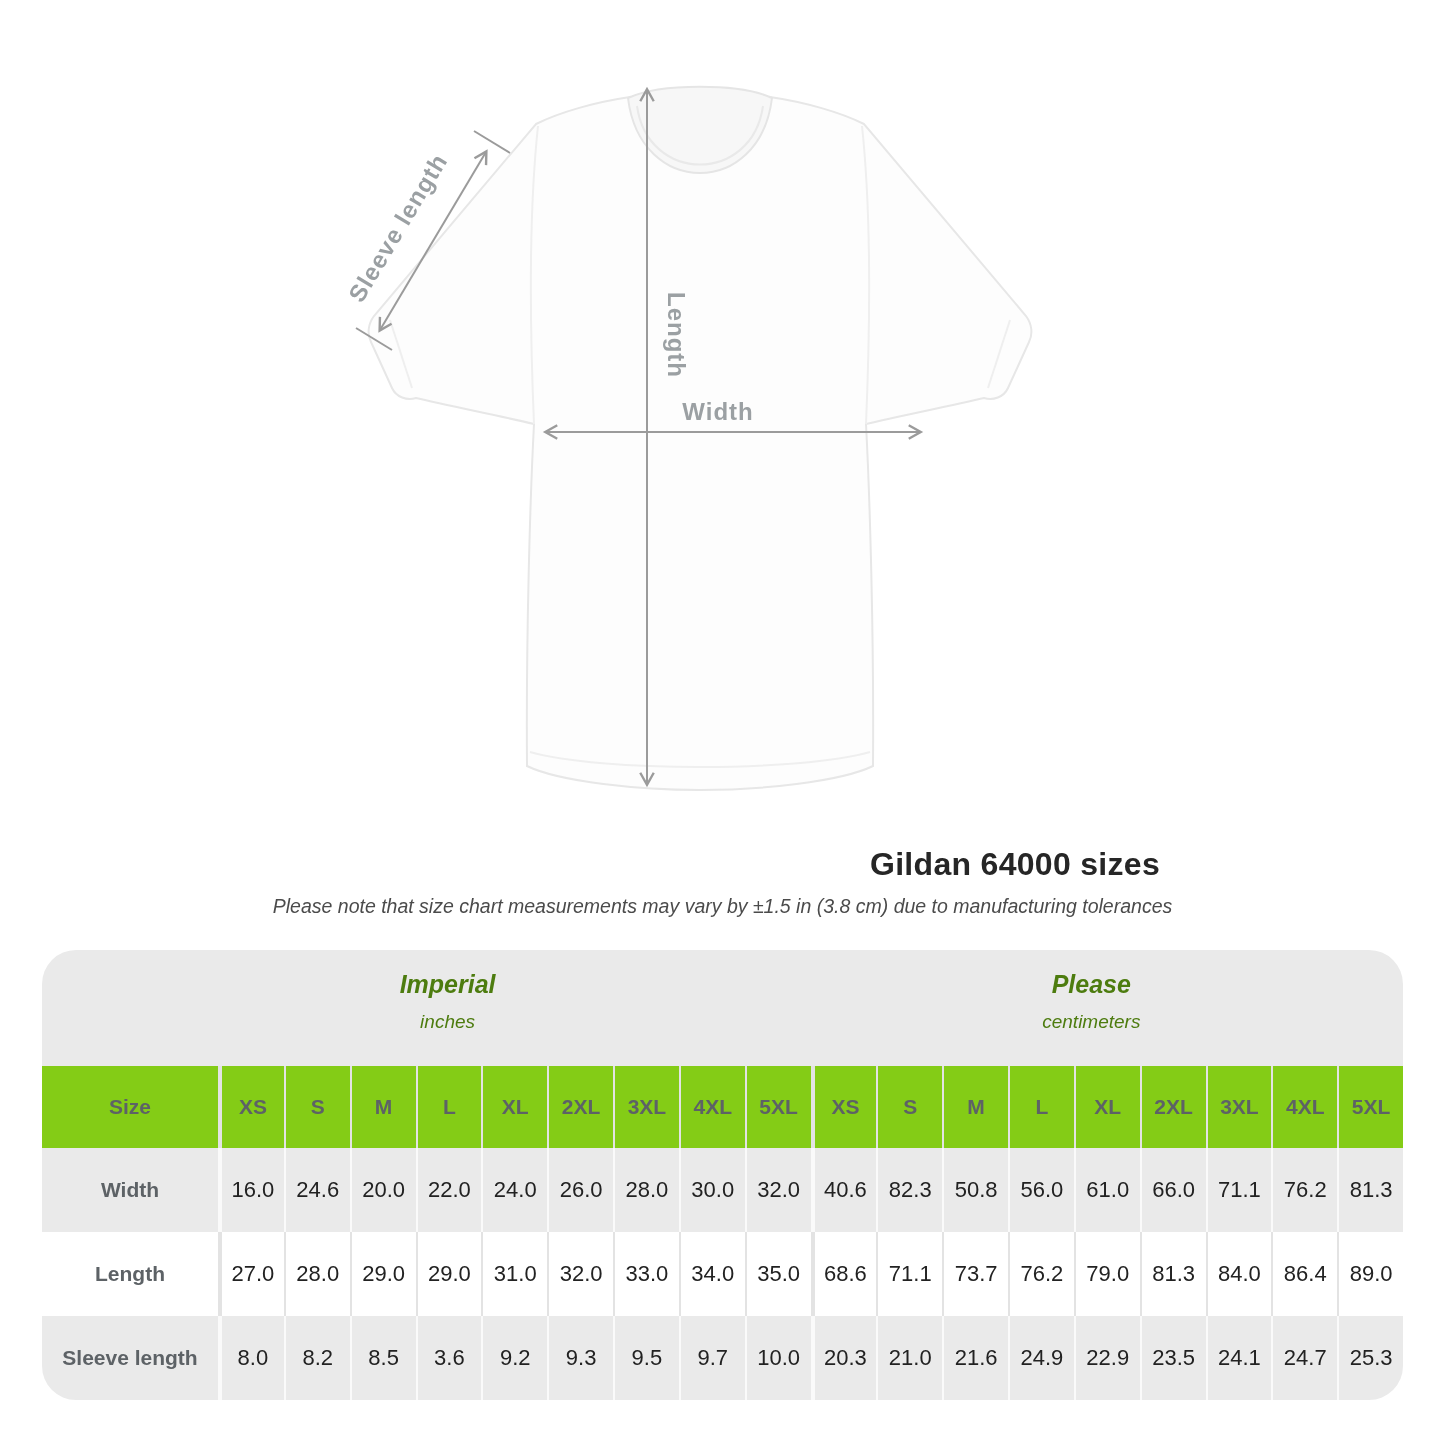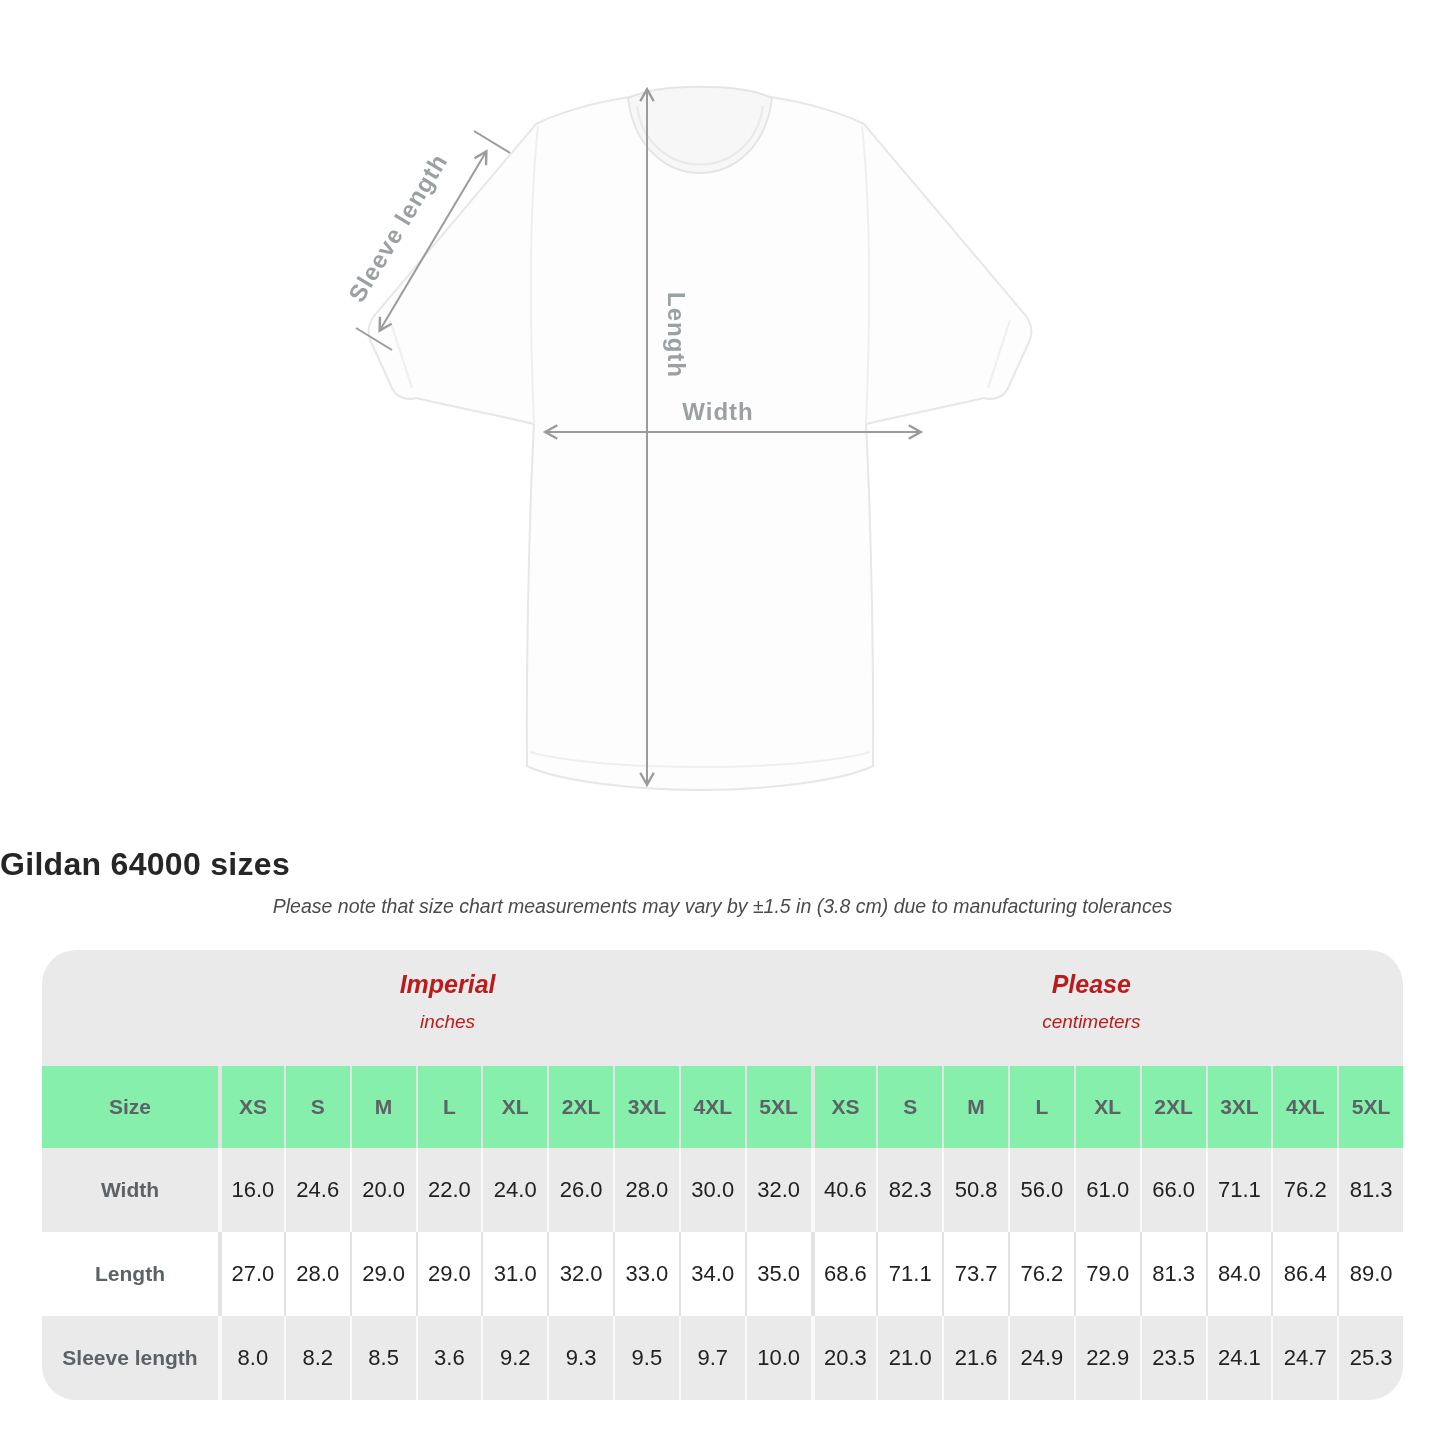--- a/index.html
+++ b/index.html
@@ -3,39 +3,39 @@
 <meta charset="utf-8">
 <style>
   html,body{margin:0;padding:0;background:#ffffff;}
   body{font-family:"Liberation Sans", sans-serif;}
   .page{position:relative;width:1445px;height:1445px;background:#ffffff;overflow:hidden;}
 
   
   .diagram{position:absolute;left:0;top:0;width:1445px;height:835px;}
 
   
-  .title{position:absolute;left:0;top:846px;width:1160px;text-align:left;
+  .title{position:absolute;left:0;top:846px;width:1160px;text-align:right;
          font-size:32px;font-weight:bold;color:#262626;letter-spacing:.3px;}
   .subtitle{position:absolute;left:0;top:895px;width:1445px;text-align:center;
          font-size:19.5px;font-style:italic;color:#4b4b4b;}
 
   
   .size-table{position:absolute;left:42px;top:950px;width:1361px;height:450px;
          border-radius:34px;overflow:hidden;background:#ffffff;}
   .band{position:relative;height:116px;background:#eaeaea;}
-  .unit-group{position:absolute;top:20px;transform:translateX(-50%);text-align:center;color:#b91c1c;}
+  .unit-group{position:absolute;top:20px;transform:translateX(-50%);text-align:center;color:#4d7c0f;}
   .unit-group .unit-name{font-size:25px;font-weight:bold;font-style:italic;}
   .unit-group .unit-sub{font-size:19px;font-style:italic;margin-top:12px;}
   .ug-imperial{left:29.8%;}
   .ug-metric{left:77.1%;}
 
   #size-grid{display:grid;grid-template-columns:176px repeat(18,1fr);}
   .cell{display:flex;align-items:center;justify-content:center;
         border-left:2px solid transparent;box-sizing:border-box;}
-  .cell.hdr{height:82px;background:#86efac;font-size:21px;font-weight:bold;color:#5d6266;}
+  .cell.hdr{height:82px;background:#84cc16;font-size:21px;font-weight:bold;color:#5d6266;}
   .cell.val{height:84px;font-size:22px;color:#222222;}
   .cell.lbl{font-size:21px;font-weight:bold;color:#5d6266;}
   .cell.white{background:#ffffff;}
   .cell.gray{background:#eaeaea;}
   .cell.hdr,.cell.white{border-left-color:#e3e3e3;}
   .cell.gray{border-left-color:rgba(255,255,255,0.75);}
   .cell.c0{border-left:none;}
   .cell.c1,.cell.c10{border-left-width:4px;}
 </style>
 </head>

